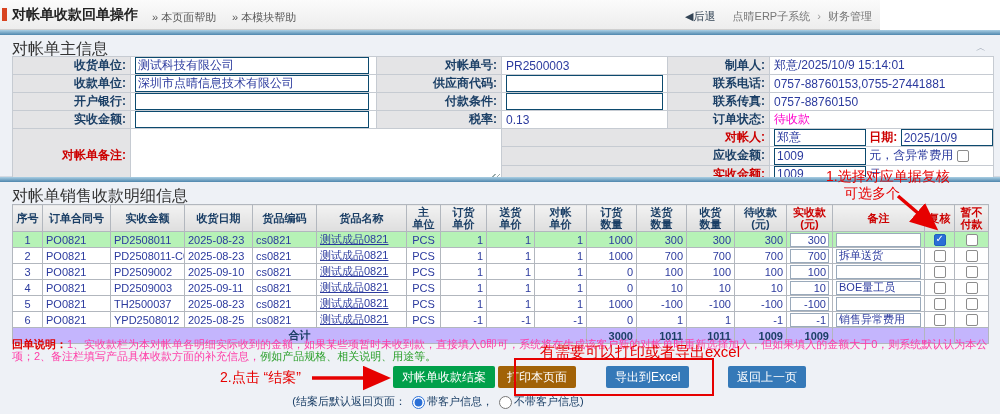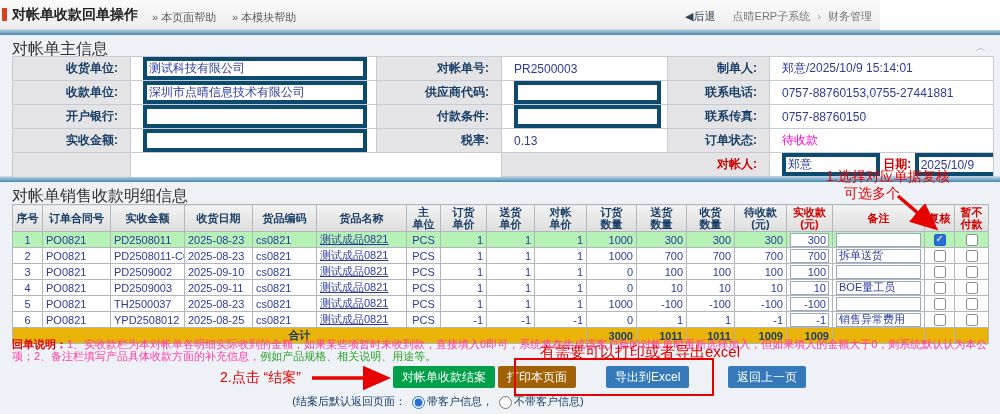--- a/index.html
+++ b/index.html
@@ -21,26 +21,26 @@
            background:linear-gradient(#aacfe4,#4e86ad);}
   #bar1{top:30px;} #bar2{top:177px;}
   .panel{position:absolute;left:0;width:1000px;background:#eef1f6;}
   #panel1{top:35px;height:141px;border-bottom:1px solid #d5dae2;}
   #panel2{top:182px;height:232px;}
   .section-title{position:absolute;top:4px;left:12px;font-size:16px;color:#333;}
   .collapse{position:absolute;top:6px;right:14px;color:#8a96a5;font-size:10px;}
   
   .form{position:absolute;top:21px;left:12px;width:981px;border-collapse:collapse;
         table-layout:fixed;font-size:12px;}
-  .form td{border:1px solid #c6cbd2;height:17px;padding:0 12px;overflow:hidden;white-space:nowrap;}
+  .form td{border:1px solid #c6cbd2;height:17px;padding:0 4px;overflow:hidden;white-space:nowrap;}
   .form td.lbl{background:#e4e4e6;text-align:right;color:#1b3f66;font-weight:bold;}
   .form td.val{background:#fff;color:#2b3a9e;}
   .red{color:#cc0000 !important;}
   .magenta{color:#ff00cc !important;}
-  input.frm{height:15px;border:4px solid #0c4a6e;font-size:12px;color:#2b3a9e;
+  input.frm{height:15px;border:1px solid #0c4a6e;font-size:12px;color:#2b3a9e;
             padding:0 2px;background:#fff;font-family:inherit;vertical-align:middle;}
   input.wide{width:96%;}
   input.w90{width:86px;}
   .ta-cell{position:relative;padding:0 !important;}
   .ta-cell textarea{width:100%;height:100%;border:none;resize:none;box-sizing:border-box;
             font-family:inherit;font-size:12px;color:#2b3a9e;background:#fff;}
   .ta-cell::after{content:"";position:absolute;right:1px;bottom:1px;width:8px;height:8px;
             background:repeating-linear-gradient(135deg,transparent 0 2px,#9aa 2px 3px);}
   .cb{display:inline-block;width:12px;height:12px;border:1px solid #8c8c8c;background:#fff;
       border-radius:2px;vertical-align:middle;position:relative;box-sizing:border-box;}
@@ -50,21 +50,21 @@
   .grid{position:absolute;top:22px;left:12px;width:976px;border-collapse:collapse;
         table-layout:fixed;font-size:11px;}
   .grid th{background:linear-gradient(#f2f2f2,#dedede);border:1px solid #b2b7be;color:#1b3f66;
         font-weight:bold;height:26px;padding:0 1px;white-space:pre-line;line-height:12px;text-align:center;}
   .grid th.redh{color:#cc0000;}
   .grid td{border:1px solid #b2b7be;height:15px;padding:0 3px;background:#fff;color:#2b3a9e;
         white-space:nowrap;overflow:hidden;}
   .grid tr.hl td{background:#b6f2b6;}
   .grid td.c{text-align:center;} .grid td.r{text-align:right;}
   .grid td.link{text-decoration:underline;}
-  .grid tr.totals td{background:#eab308;font-weight:bold;color:#1b3f66;margin-left:25px;}
+  .grid tr.totals td{background:#c4b5fd;font-weight:bold;color:#1b3f66;margin-left:25px;}
   input.cellinp{width:100%;box-sizing:border-box;height:14px;border:1px solid #9aaabb;
         font-size:11px;color:#2b3a9e;padding:0 2px;font-family:inherit;}
   input.cellinp.r{text-align:right;}
   
   .helptext{position:absolute;left:12px;top:156px;width:975px;font-size:11px;line-height:12px;
         color:#ff3aa6;white-space:nowrap;overflow:hidden;}
   .helptext .hlabel{color:#dd0000;font-weight:bold;}
   .helptext .greenish{color:#2ca02c;}
   
   .btn{position:absolute;top:366px;height:22px;line-height:22px;padding:0 9px;border:none;

